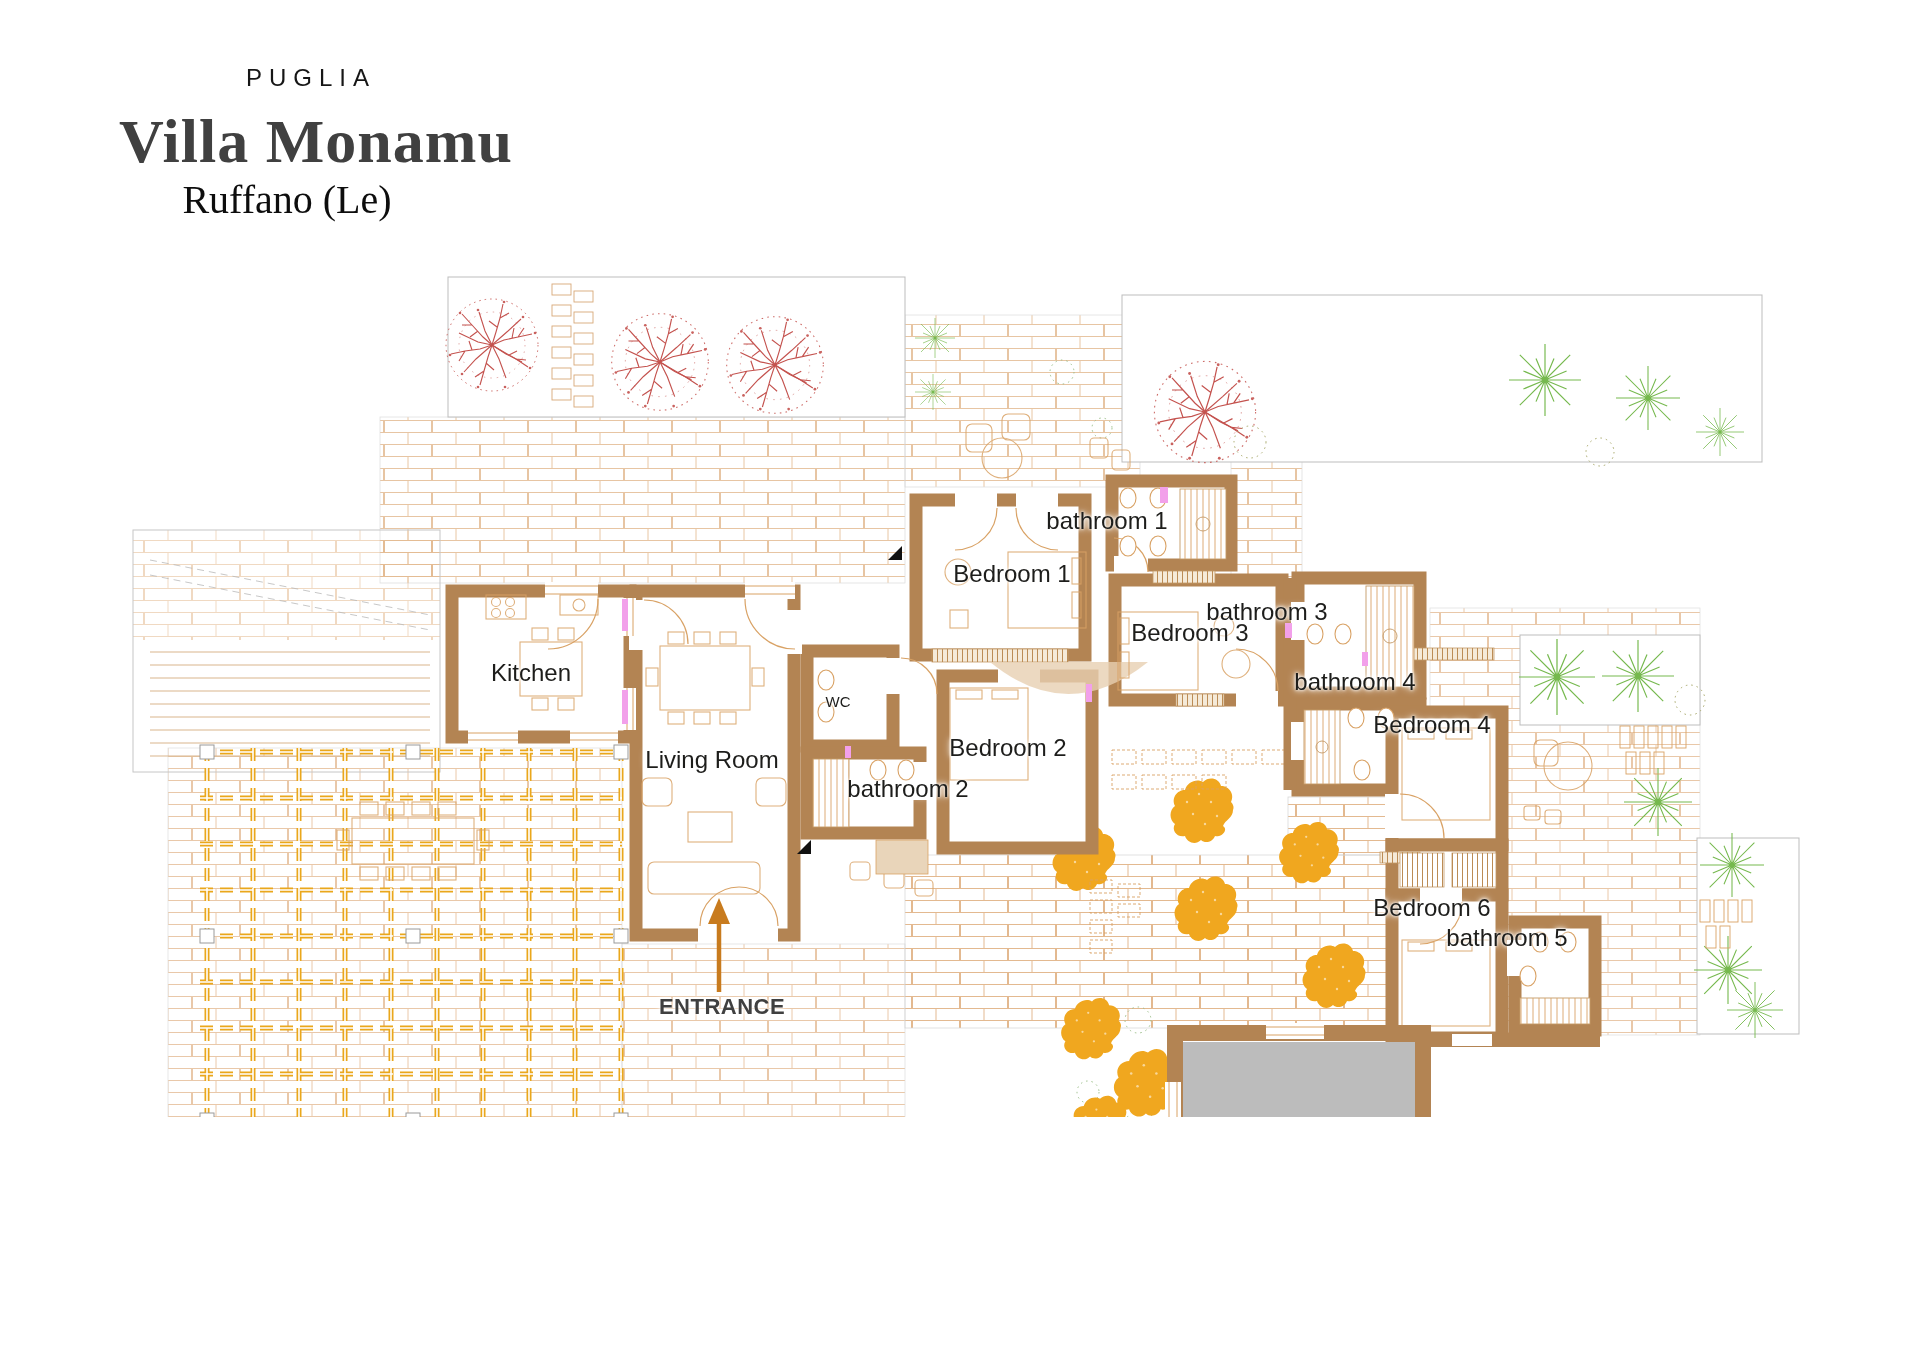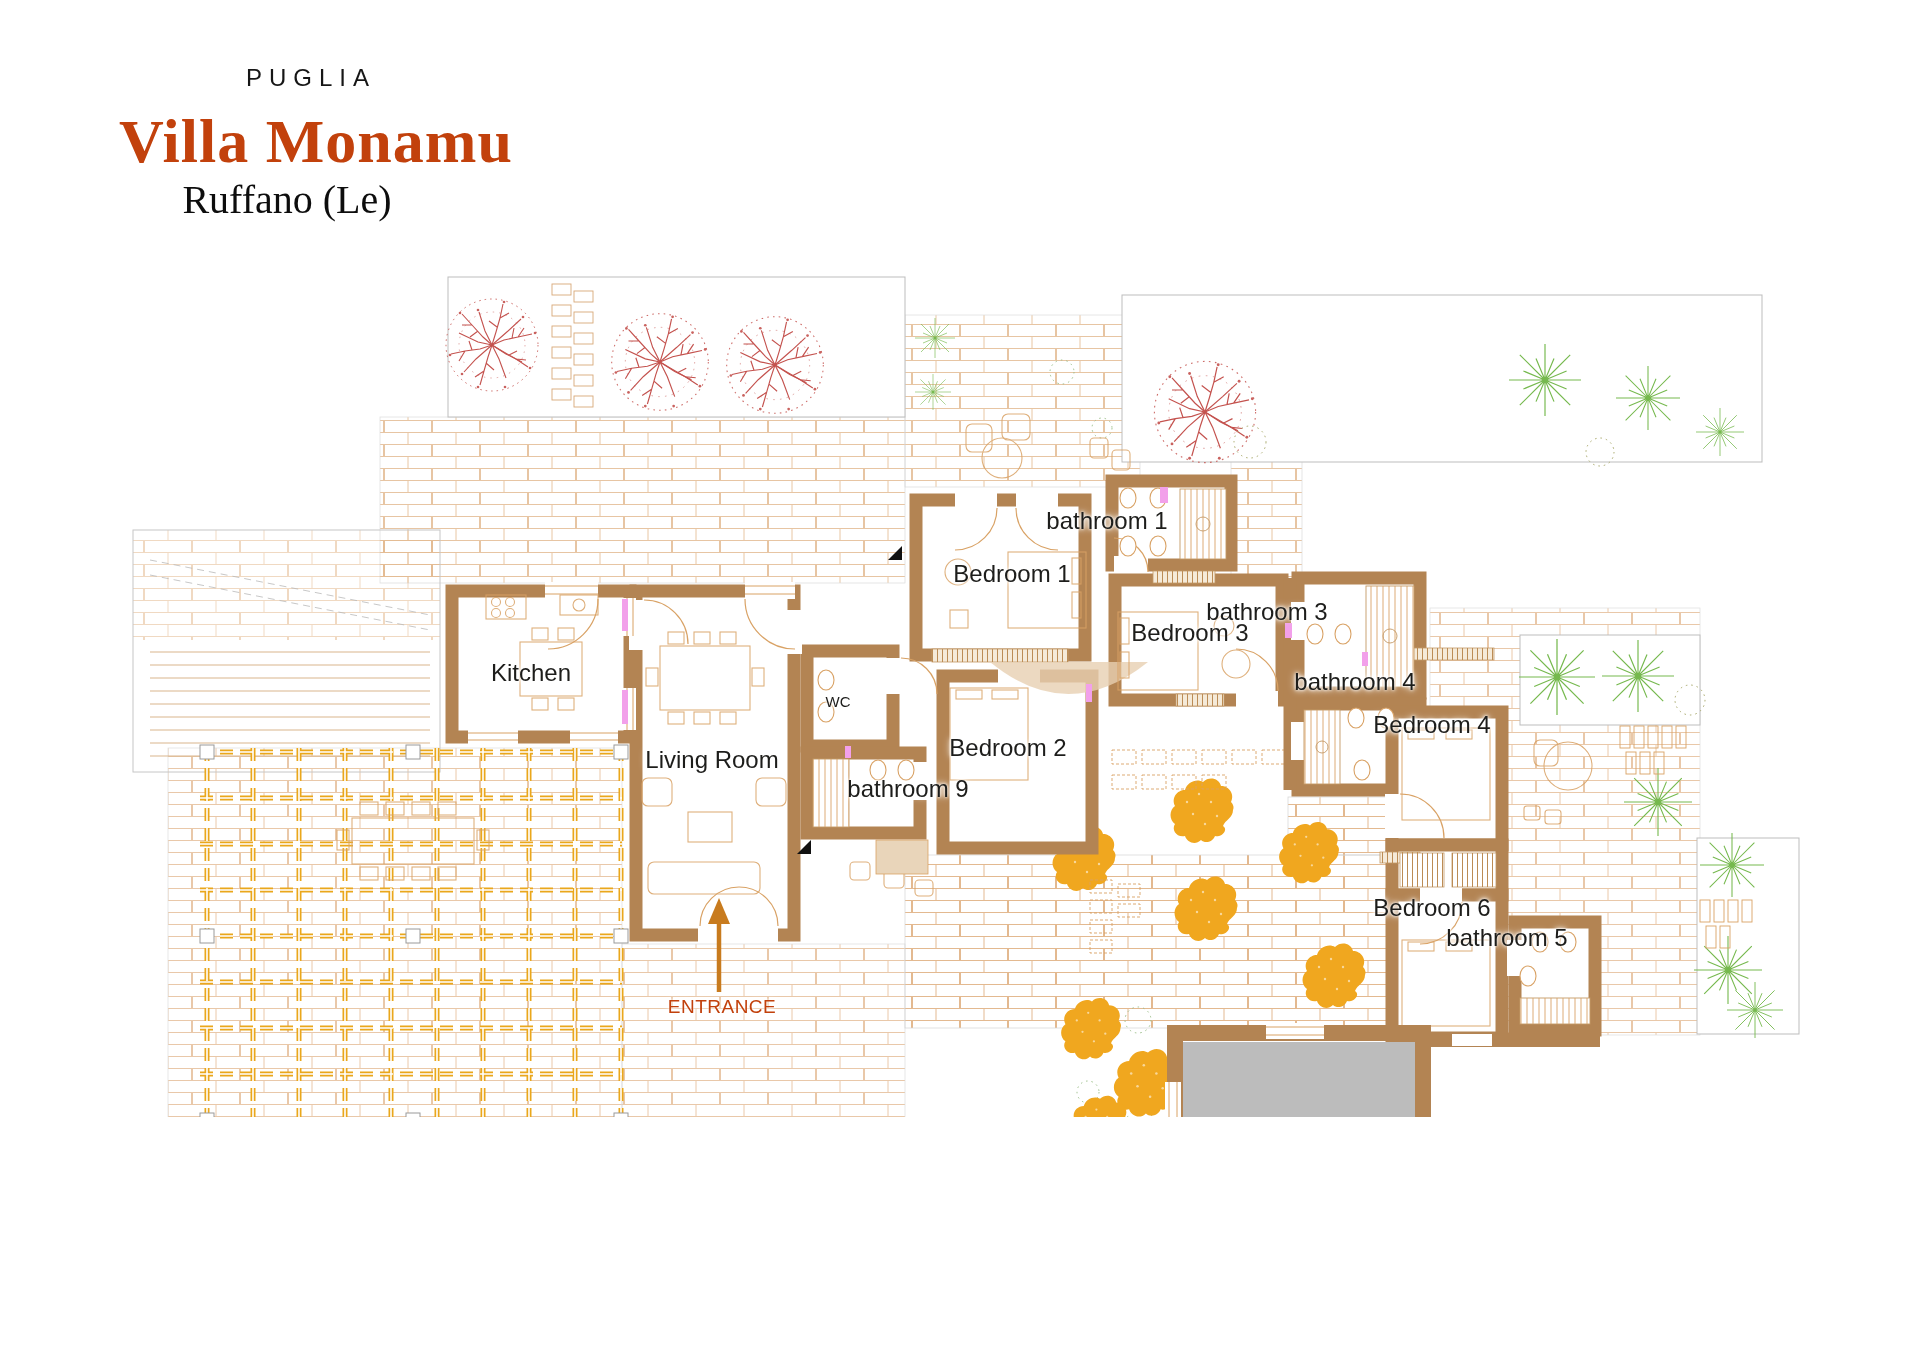--- a/index.html
+++ b/index.html
@@ -1,29 +1,29 @@
 <!DOCTYPE html>
 <html><head>
 <meta charset="utf-8">
 <style>
   html,body{margin:0;padding:0;background:#ffffff;}
   #stage{position:relative;width:1920px;height:1117px;background:#fff;overflow:hidden;
          font-family:"Liberation Sans",sans-serif;}
   #plan-svg{position:absolute;left:0;top:0;}
   .abs{position:absolute;}
   .t-region{font-size:24px;letter-spacing:7px;color:#161616;transform:translate(-50%,-50%);white-space:nowrap;}
-  .t-name{font-family:"Liberation Serif",serif;font-weight:700;font-size:62px;color:#c2410c;
+  .t-name{font-family:"Liberation Serif",serif;font-weight:700;font-size:62px;color:#404040;
           transform:translate(-50%,-50%);white-space:nowrap;letter-spacing:1px;}
   .t-loc{font-family:"Liberation Serif",serif;font-weight:400;font-size:40px;color:#0d0d0d;
          transform:translate(-50%,-50%);white-space:nowrap;}
   .room-label{position:absolute;transform:translate(-50%,-50%);font-size:24px;color:#1d1d1b;
               white-space:nowrap;text-shadow:0 0 3px #fff,0 0 5px #fff,0 0 8px #fff;}
   .room-label.small{font-size:15px;}
-  .entrance-label{position:absolute;transform:translate(-50%,-50%);font-size:19px;color:#c2410c;
-              letter-spacing:.5px;white-space:nowrap;text-shadow:0 0 3px #fff,0 0 6px #fff;}
+  .entrance-label{position:absolute;transform:translate(-50%,-50%);font-size:22px;color:#404040;
+              letter-spacing:.5px;white-space:nowrap;text-shadow:0 0 3px #fff,0 0 6px #fff;font-weight:bold;}
   
   .lbl-kitchen{left:531px;top:673px;}
   .lbl-living{left:712px;top:760px;}
   .lbl-wc{left:838px;top:701px;}
   .lbl-bath2{left:908px;top:789px;}
   .lbl-bed1{left:1000px;top:574px;margin-left:12px;}
   .lbl-bath1{left:1107px;top:521px;}
   .lbl-bed2{left:1008px;top:748px;}
   .lbl-bed3{left:1190px;top:633px;}
   .lbl-bath3{left:1267px;top:612px;}
@@ -485,21 +485,21 @@
     </g>
   </svg>
 
   <div class="abs t-region" style="left:311px;top:78px;">PUGLIA</div>
   <div class="abs t-name" style="left:316px;top:141px;">Villa Monamu</div>
   <div class="abs t-loc" style="left:287px;top:199px;">Ruffano (Le)</div>
 
   <div class="room-label lbl-kitchen">Kitchen</div>
   <div class="room-label lbl-living">Living Room</div>
   <div class="room-label small lbl-wc">WC</div>
-  <div class="room-label lbl-bath2">bathroom 9</div>
+  <div class="room-label lbl-bath2">bathroom 2</div>
   <div class="room-label lbl-bed1">Bedroom 1</div>
   <div class="room-label lbl-bath1">bathroom 1</div>
   <div class="room-label lbl-bed2">Bedroom 2</div>
   <div class="room-label lbl-bed3">Bedroom 3</div>
   <div class="room-label lbl-bath3">bathroom 3</div>
   <div class="room-label lbl-bath4">bathroom 4</div>
   <div class="room-label lbl-bed4">Bedroom 4</div>
   <div class="room-label lbl-bed5">Bedroom 6</div>
   <div class="room-label lbl-bath5">bathroom 5</div>
   <div class="entrance-label lbl-entrance">ENTRANCE</div>

